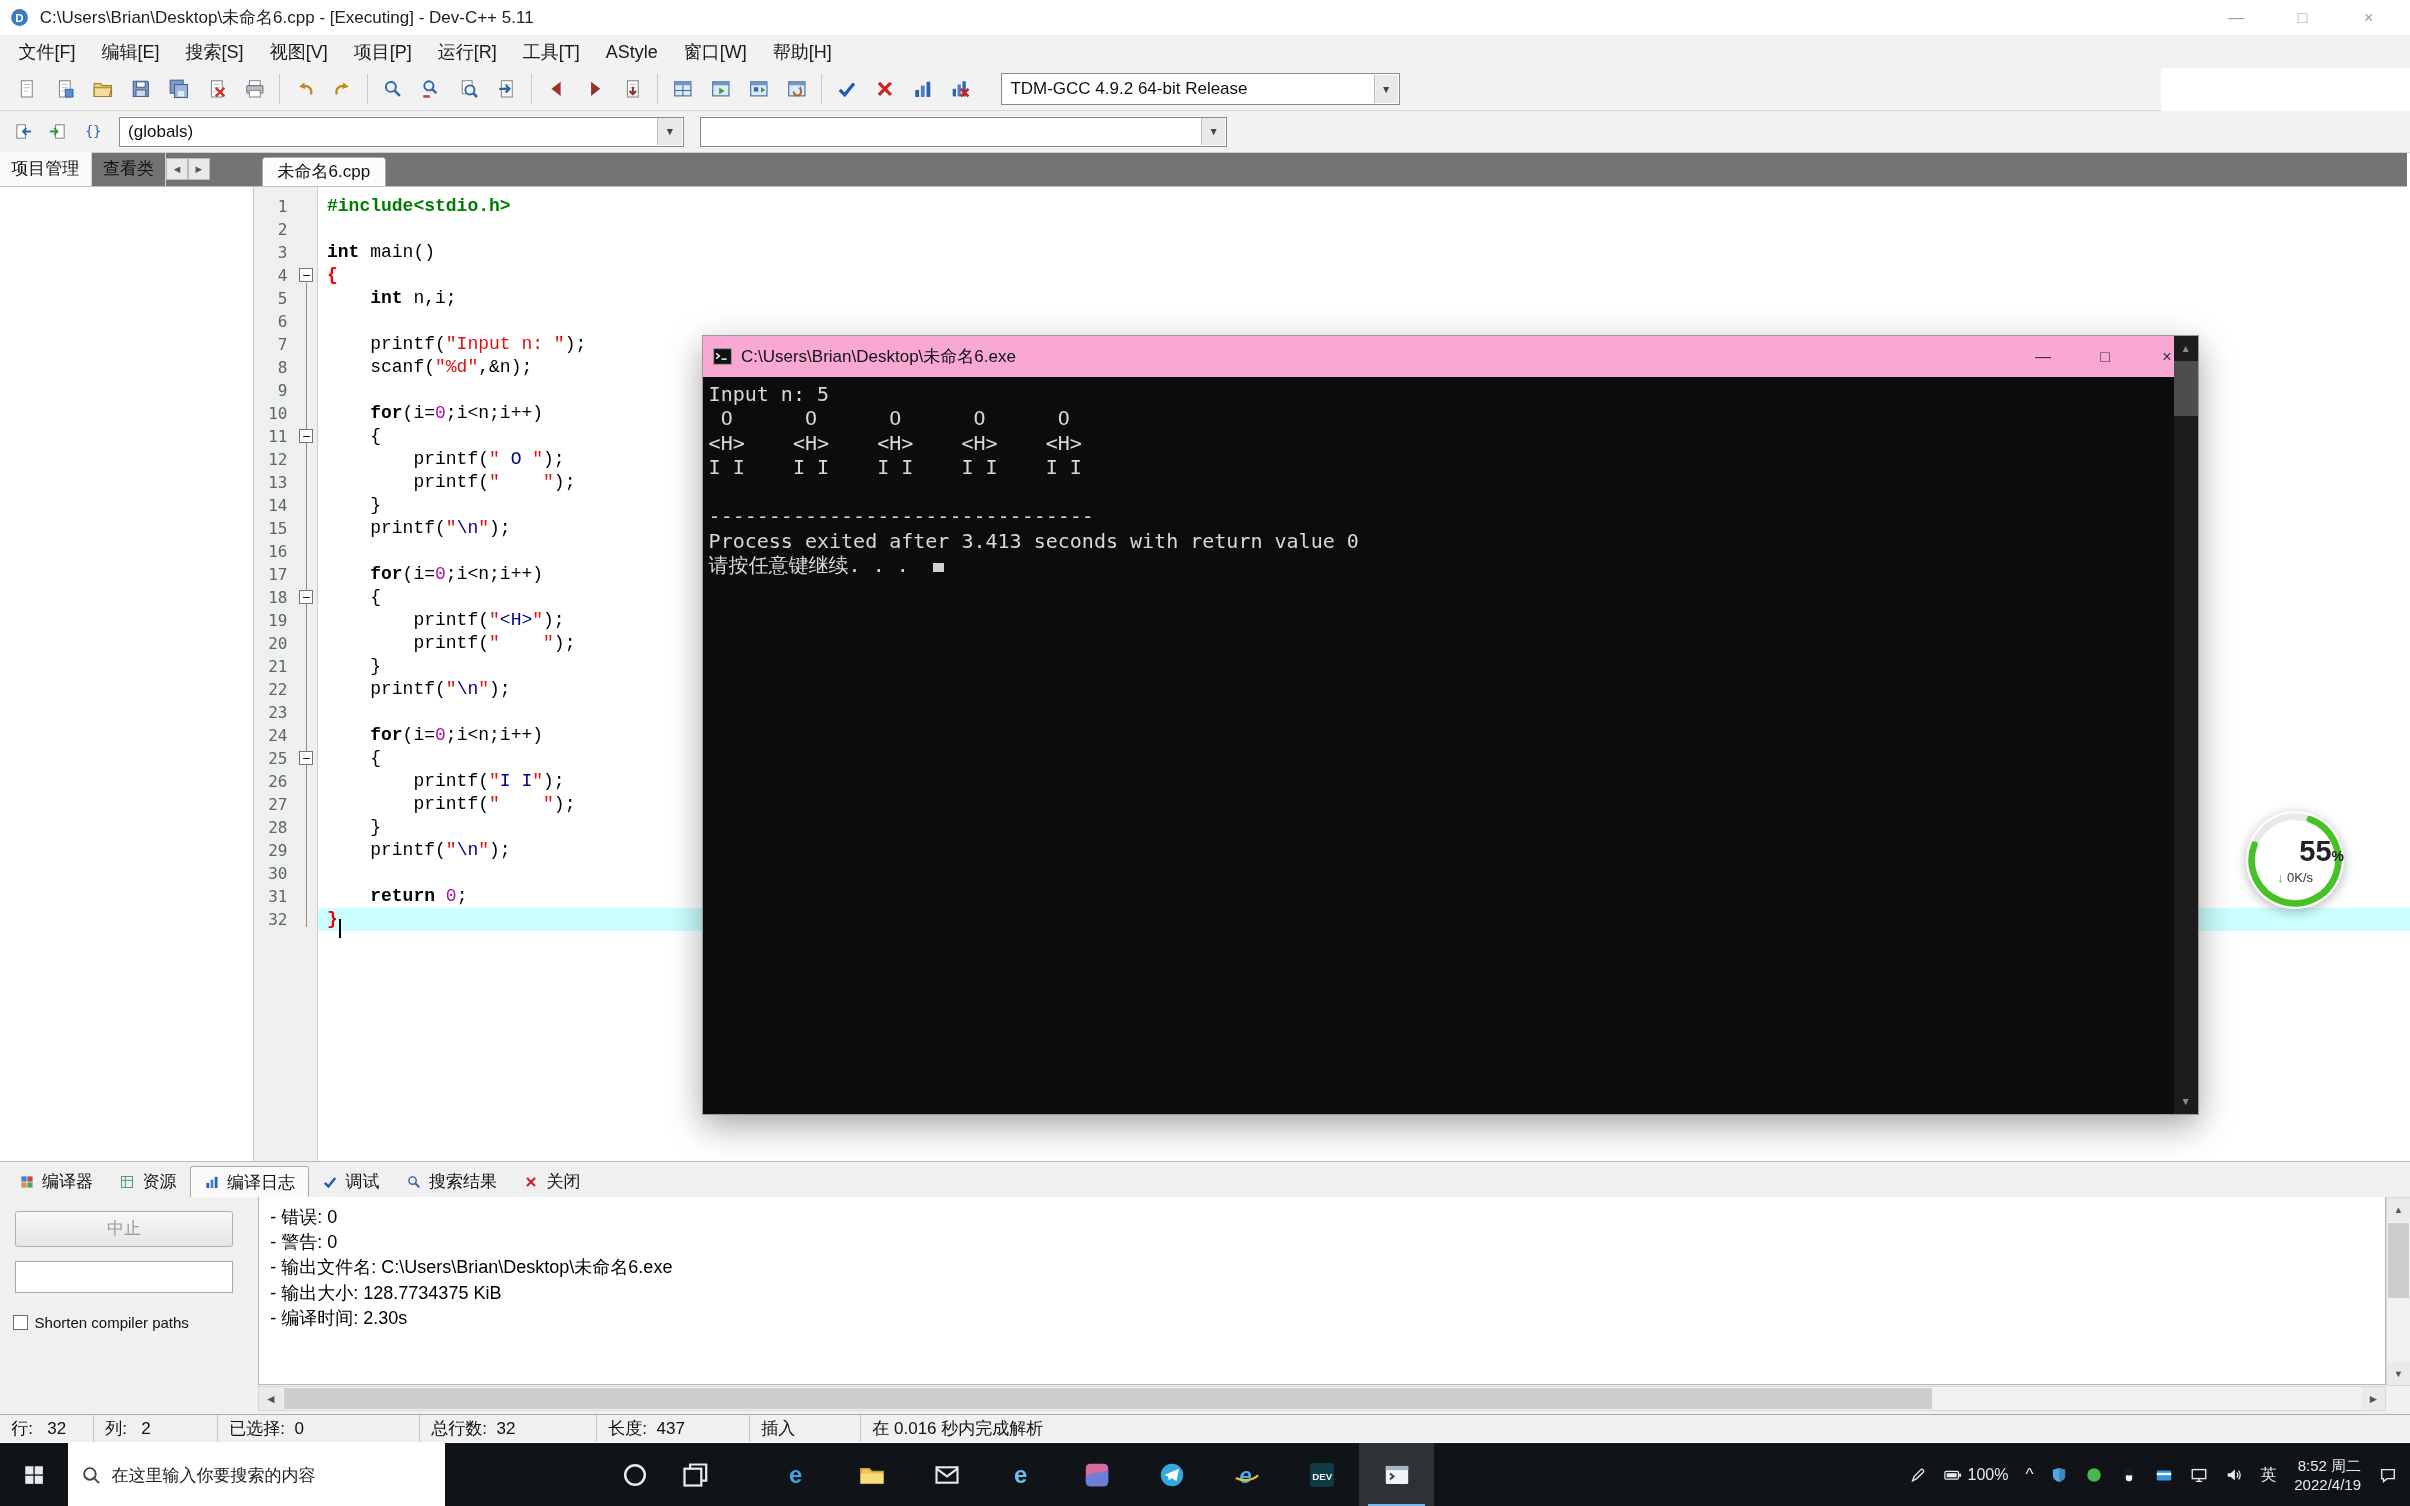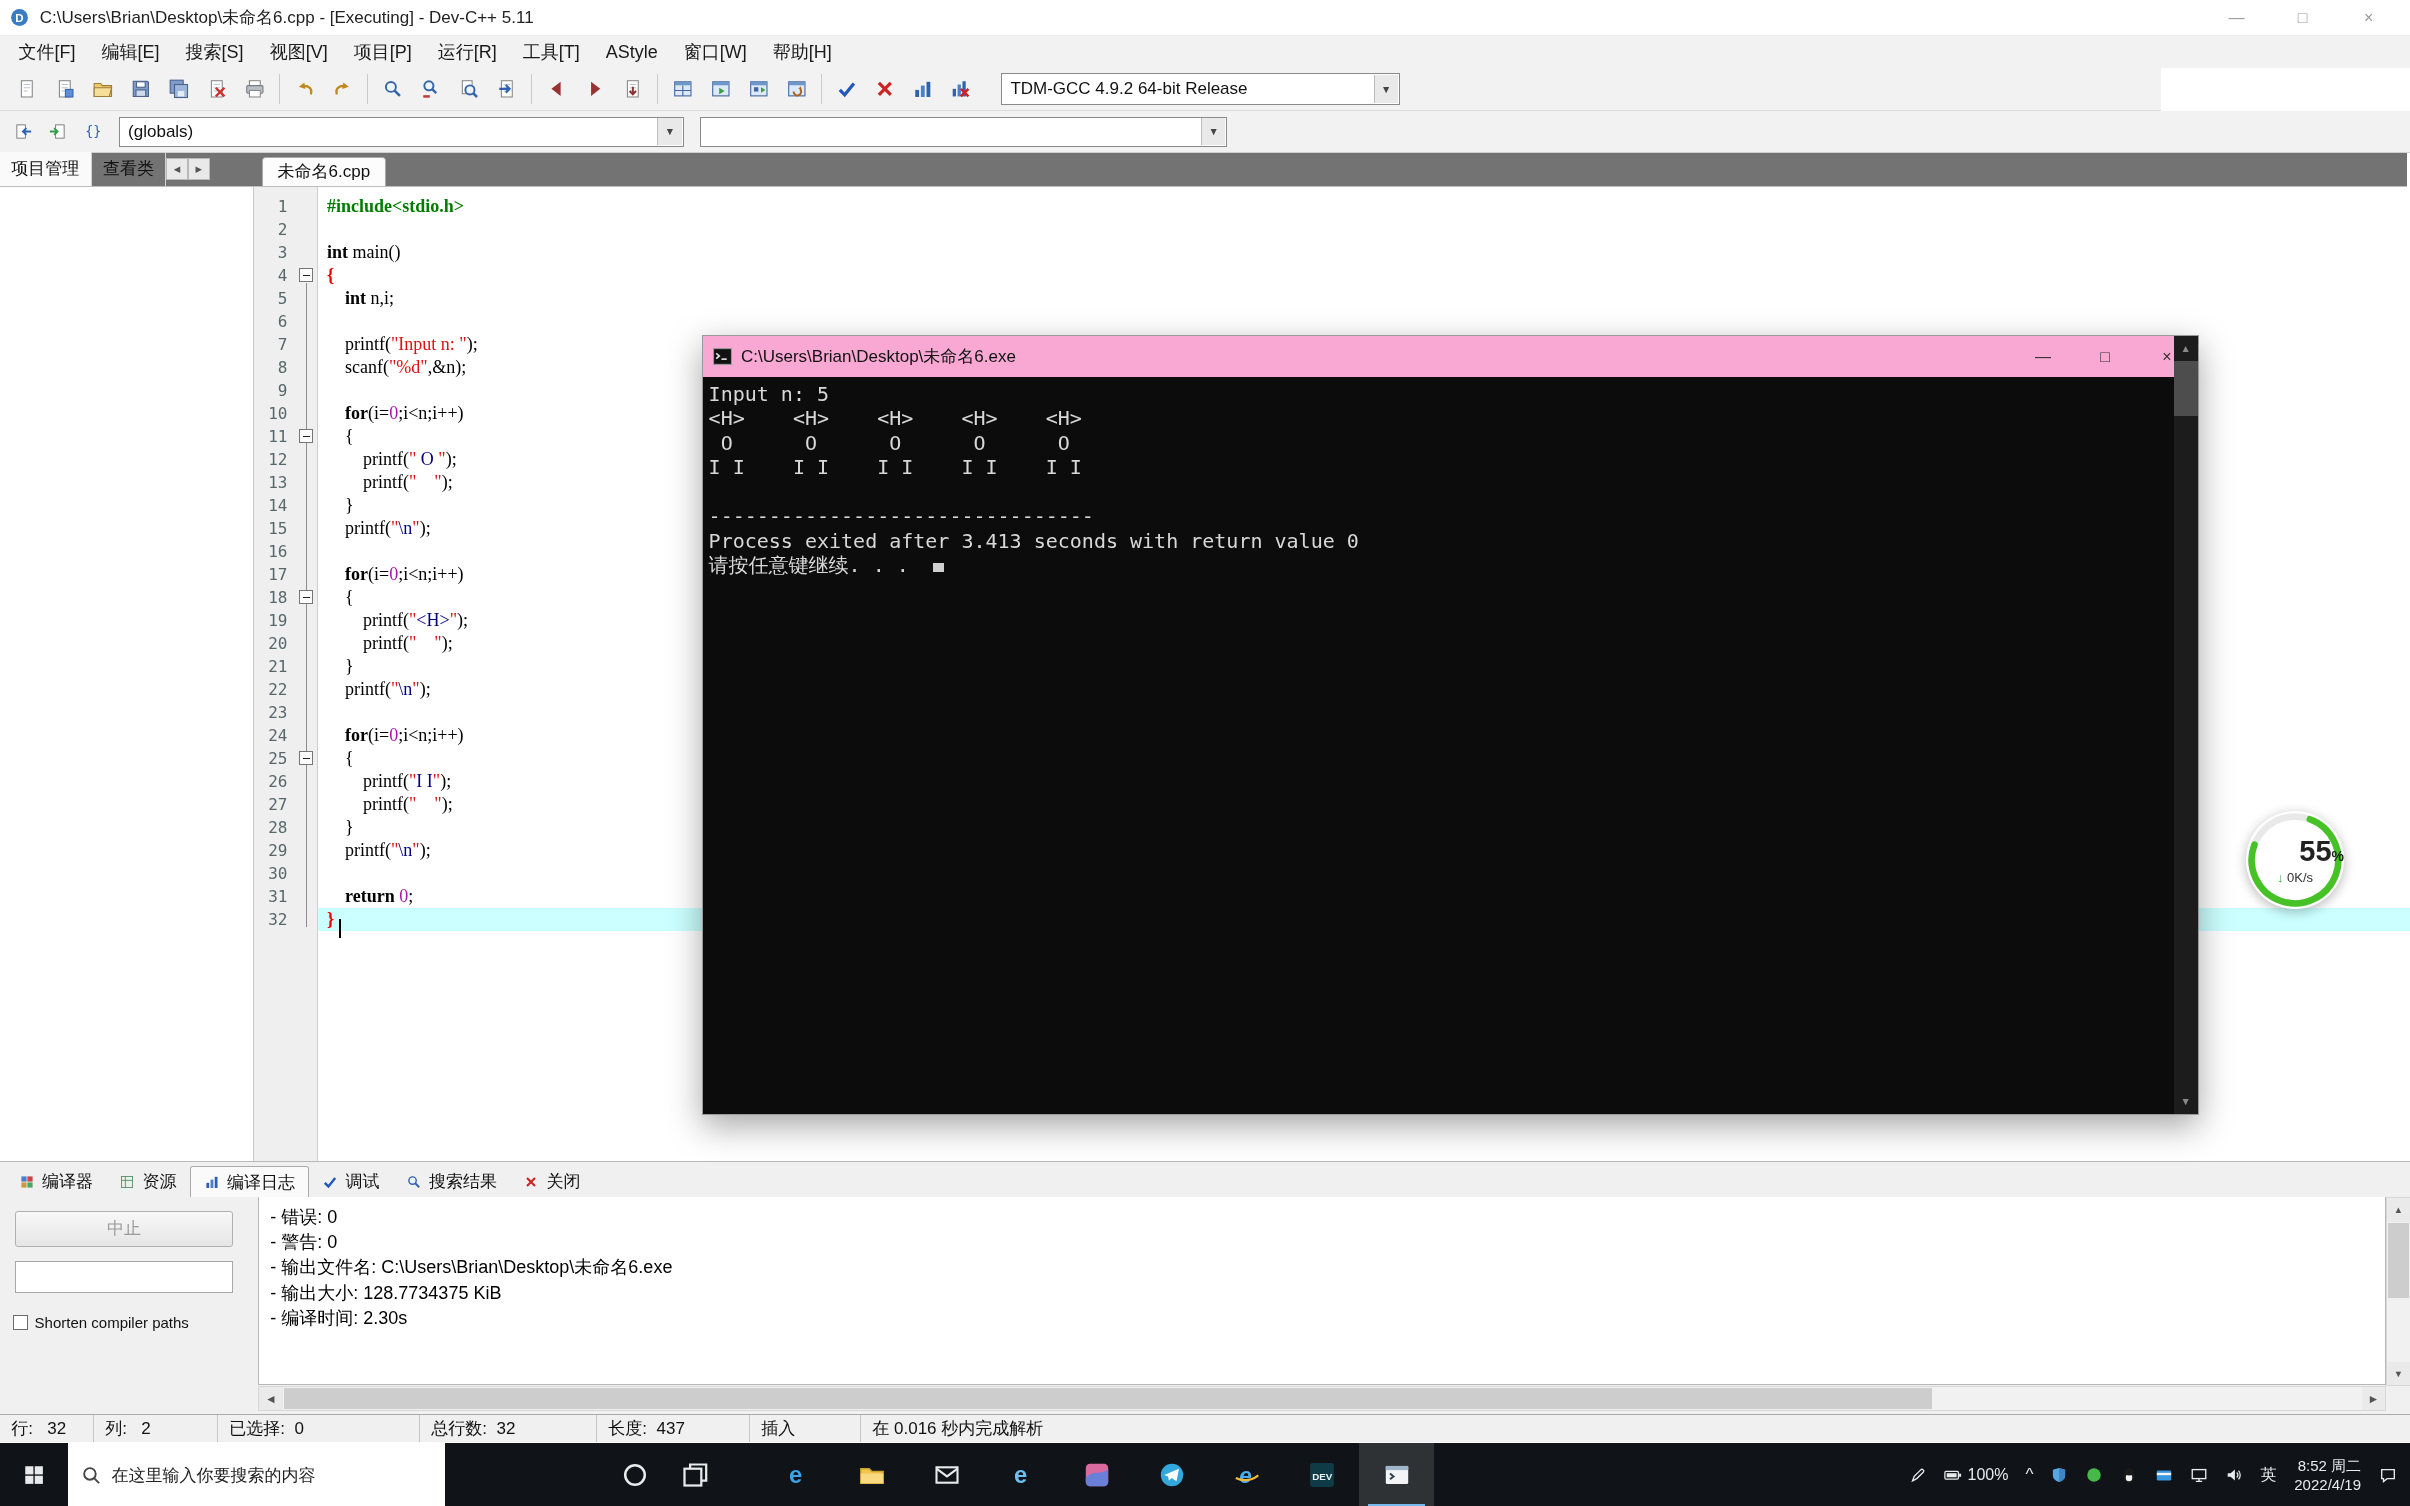--- a/index.html
+++ b/index.html
@@ -46,21 +46,21 @@
   #leftpanel{position:absolute;left:0;top:187px;width:254px;height:974px;background:#ffffff;border-right:0.9px solid #c9c9c9;}
   #editor{position:absolute;left:254px;top:187px;width:2156px;height:974px;background:#ffffff;overflow:hidden;}
   #gutterbg{position:absolute;left:0;top:0;width:64px;height:100%;background:#efefef;border-right:0.9px solid #cfcfcf;}
   #foldline{position:absolute;left:52px;top:96px;height:644px;width:0.9px;background:#8c8c8c;}
   #lines{position:absolute;left:0;top:7.5px;width:100%;}
   .ed-line{display:flex;height:23px;line-height:23px;font-size:18px;position:relative;}
   .ln{width:41px;text-align:right;padding-right:7.5px;color:#58686a;font-family:"DejaVu Sans Mono","Liberation Mono",monospace;font-size:16px;}
   .fold{width:22.6px;display:flex;align-items:center;justify-content:center;}
   .fbox{width:14px;height:14px;background:#fdfdfd;border:0.9px solid #767676;position:relative;z-index:2;display:block;}
   .fbox::after{content:"";position:absolute;left:2.8px;right:2.8px;top:5.6px;height:0.9px;background:#222;}
-  .lc{flex:1;white-space:pre;padding-left:9.4px;font-family:Liberation Serif, serif;}
+  .lc{flex:1;white-space:pre;padding-left:9.4px;font-family:Liberation Mono, monospace;}
   .ed-line.cur .lc{background:#ccffff;}
   .t-pp{color:#007d00;font-weight:bold;}
   .t-kw{color:#000;font-weight:bold;}
   .t-pl{color:#000;}
   .t-str{color:#e01010;}
   .t-chr{color:#000080;}
   .t-num{color:#a814a8;}
   .t-br{color:#f00000;font-weight:bold;}
   #caret{position:absolute;left:85px;top:732px;width:1.9px;height:19px;background:#000;}
 
@@ -611,22 +611,22 @@
           <path d="M9 12.5h5" stroke="#e8e8e8" stroke-width="1.5"></path>
         </svg>
       </span>
     <span class="txt">C:\Users\Brian\Desktop\未命名6.exe</span>
     <div class="cwbtn">—</div>
     <div class="cwbtn">□</div>
     <div class="cwbtn">×</div>
   </div>
   <div id="cbody">
       <div class="cline">Input n: 5</div>
+      <div class="cline"> O      O      O      O      O</div>
       <div class="cline">&lt;H&gt;    &lt;H&gt;    &lt;H&gt;    &lt;H&gt;    &lt;H&gt;</div>
-      <div class="cline"> O      O      O      O      O</div>
       <div class="cline">I I    I I    I I    I I    I I</div>
       <div class="cline"></div>
       <div class="cline">--------------------------------</div>
       <div class="cline">Process exited after 3.413 seconds with return value 0</div>
       <div class="cline">请按任意键继续. . . <span class="ccur"></span></div>
     </div>
   <div id="cscroll">
     <div id="csup" class="csarr">▲</div>
     <div id="csthumb"></div>
     <div id="csdown" class="csarr">▼</div>

